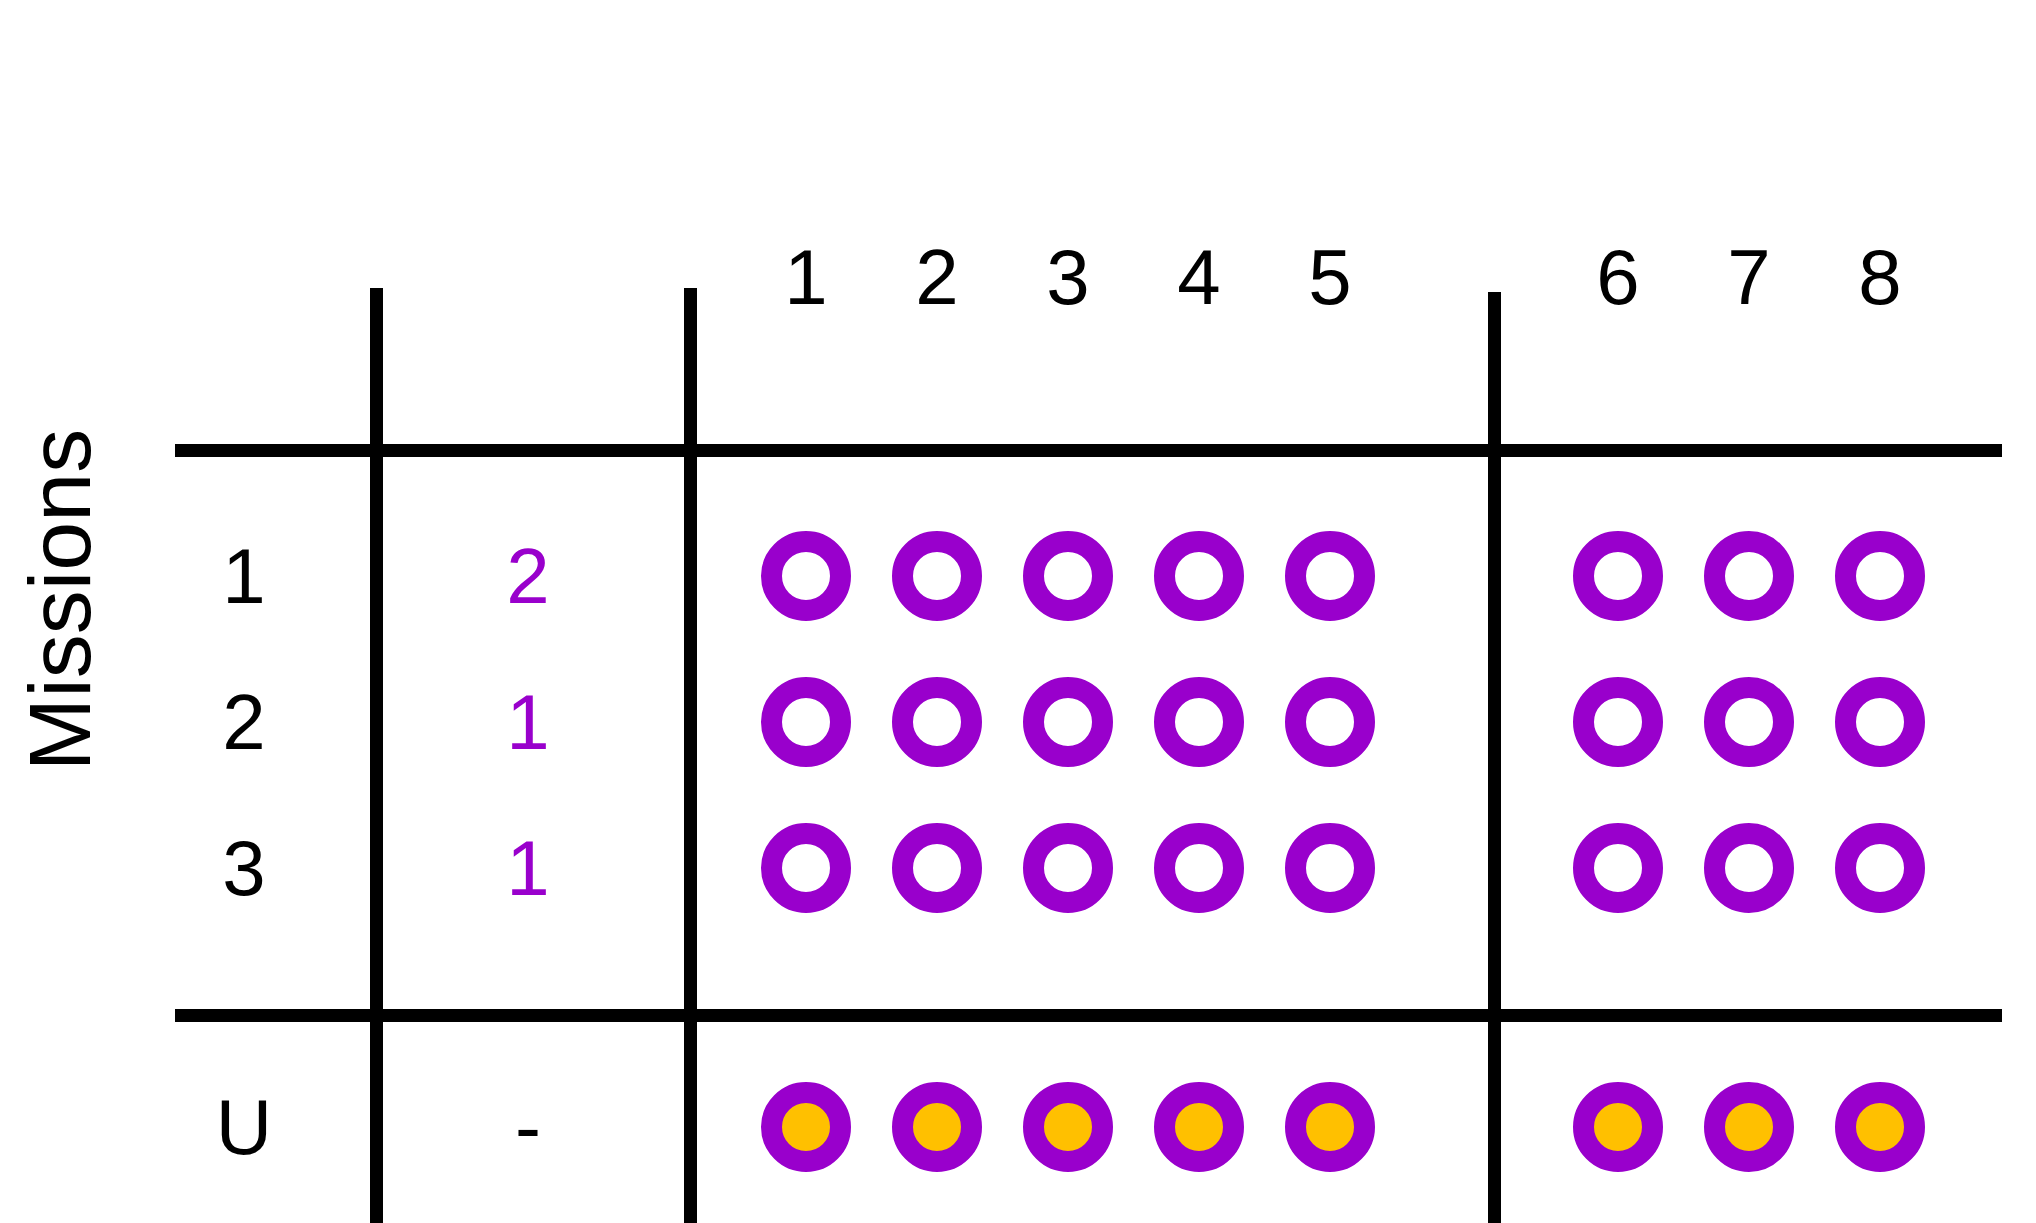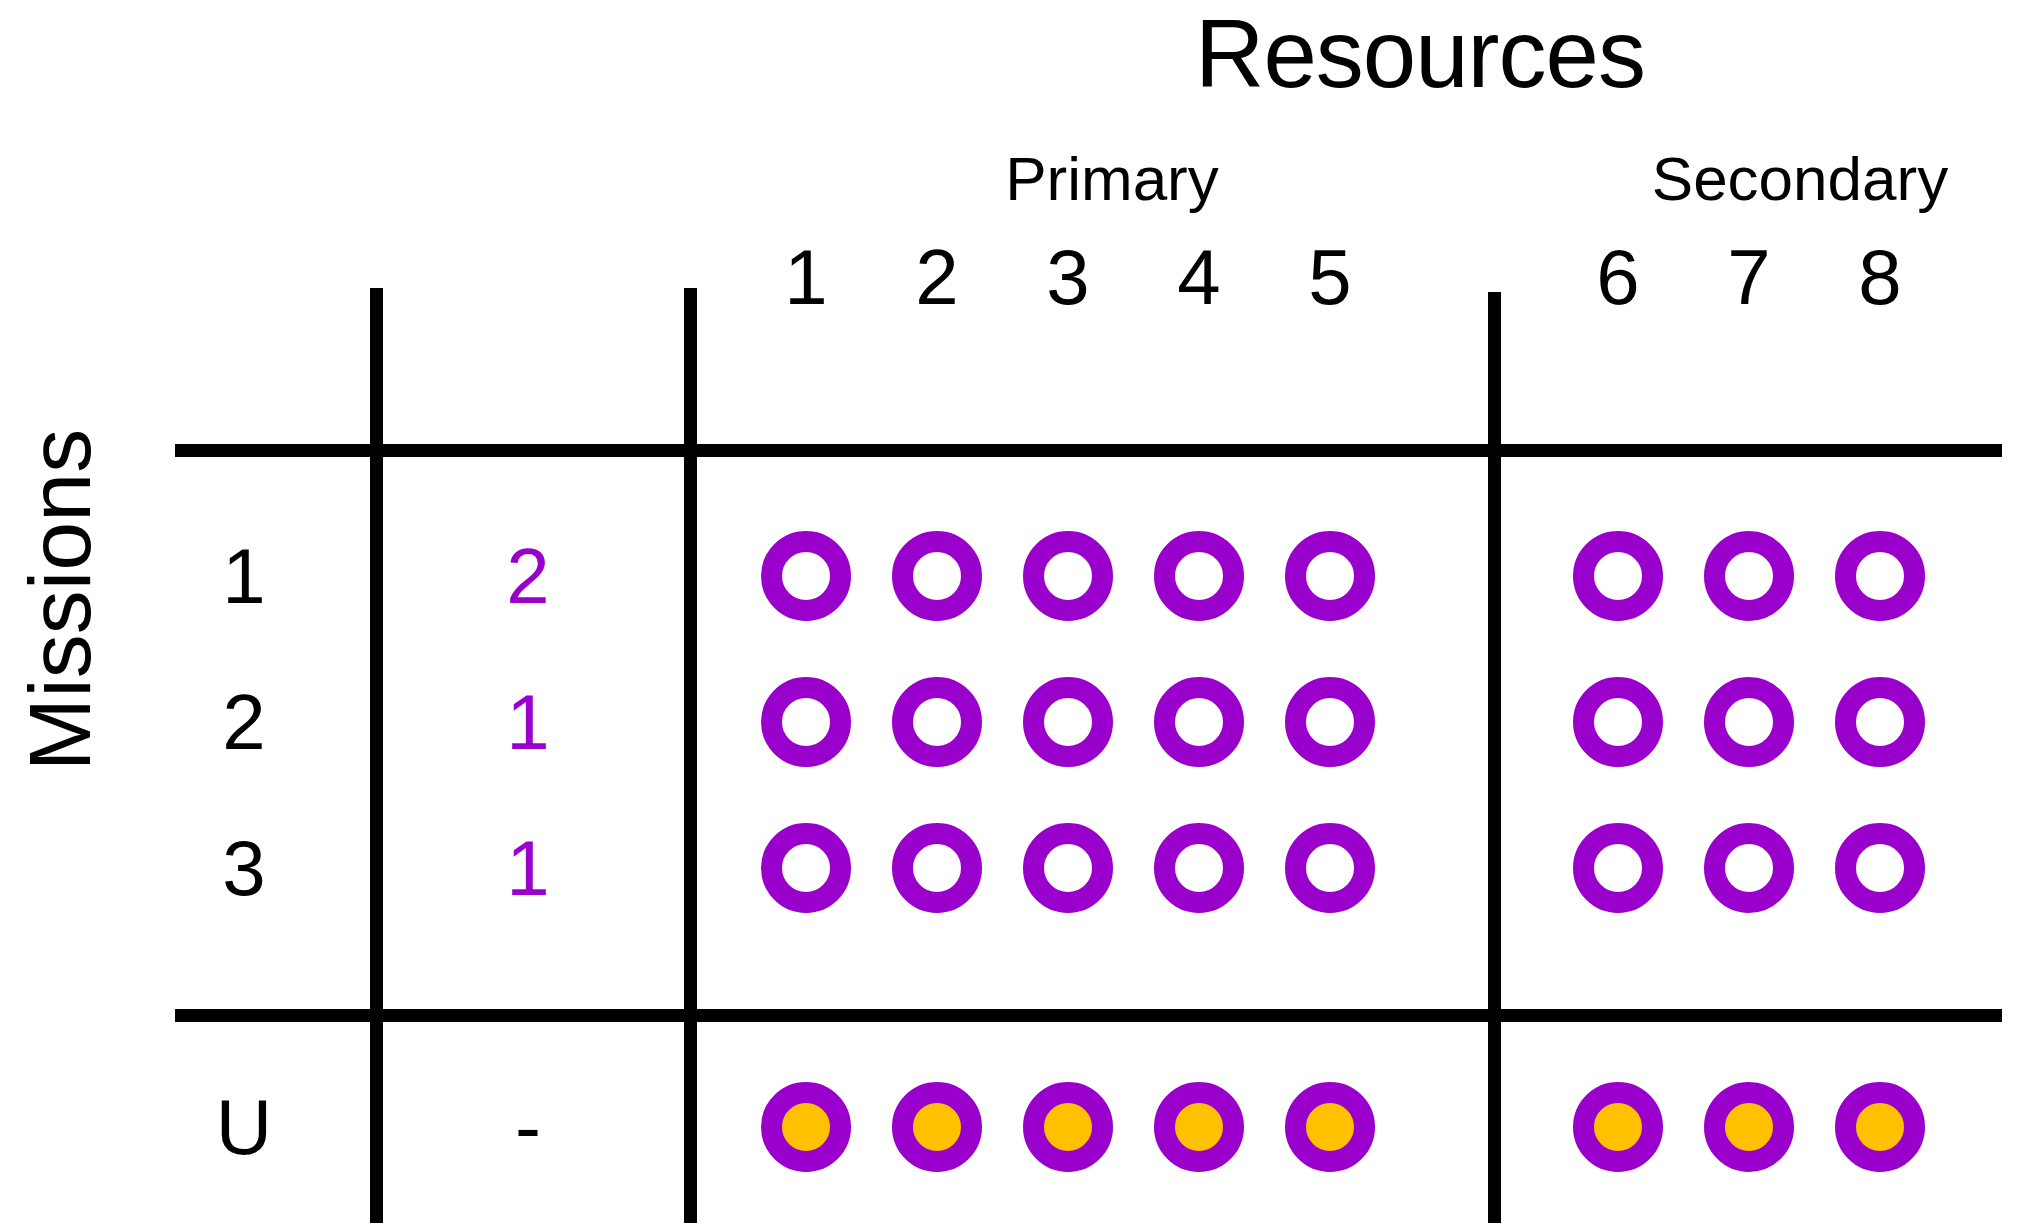--- a/index.html
+++ b/index.html
@@ -121,26 +121,23 @@
   }
   .circle.filled {
     background: #FFC000;
   }
 </style>
 </head>
 <body>
 
 <div id="stage">
 
-  <div class="txt center-anchor" id="title">Resources</div>
 
   <div class="txt" id="missions-label">Missions</div>
 
-  <div class="txt center-anchor group-label" id="group-primary">Primary</div>
-  <div class="txt center-anchor group-label" id="group-secondary">Secondary</div>
 
 
   <div id="col-headers">
       <div class="txt col-head" style="left: 806px; top: 238px;">1</div>
       <div class="txt col-head" style="left: 937px; top: 238px;">2</div>
       <div class="txt col-head" style="left: 1068px; top: 238px;">3</div>
       <div class="txt col-head" style="left: 1199px; top: 238px;">4</div>
       <div class="txt col-head" style="left: 1330px; top: 238px;">5</div>
       <div class="txt col-head" style="left: 1618px; top: 238px;">6</div>
       <div class="txt col-head" style="left: 1749px; top: 238px;">7</div>

